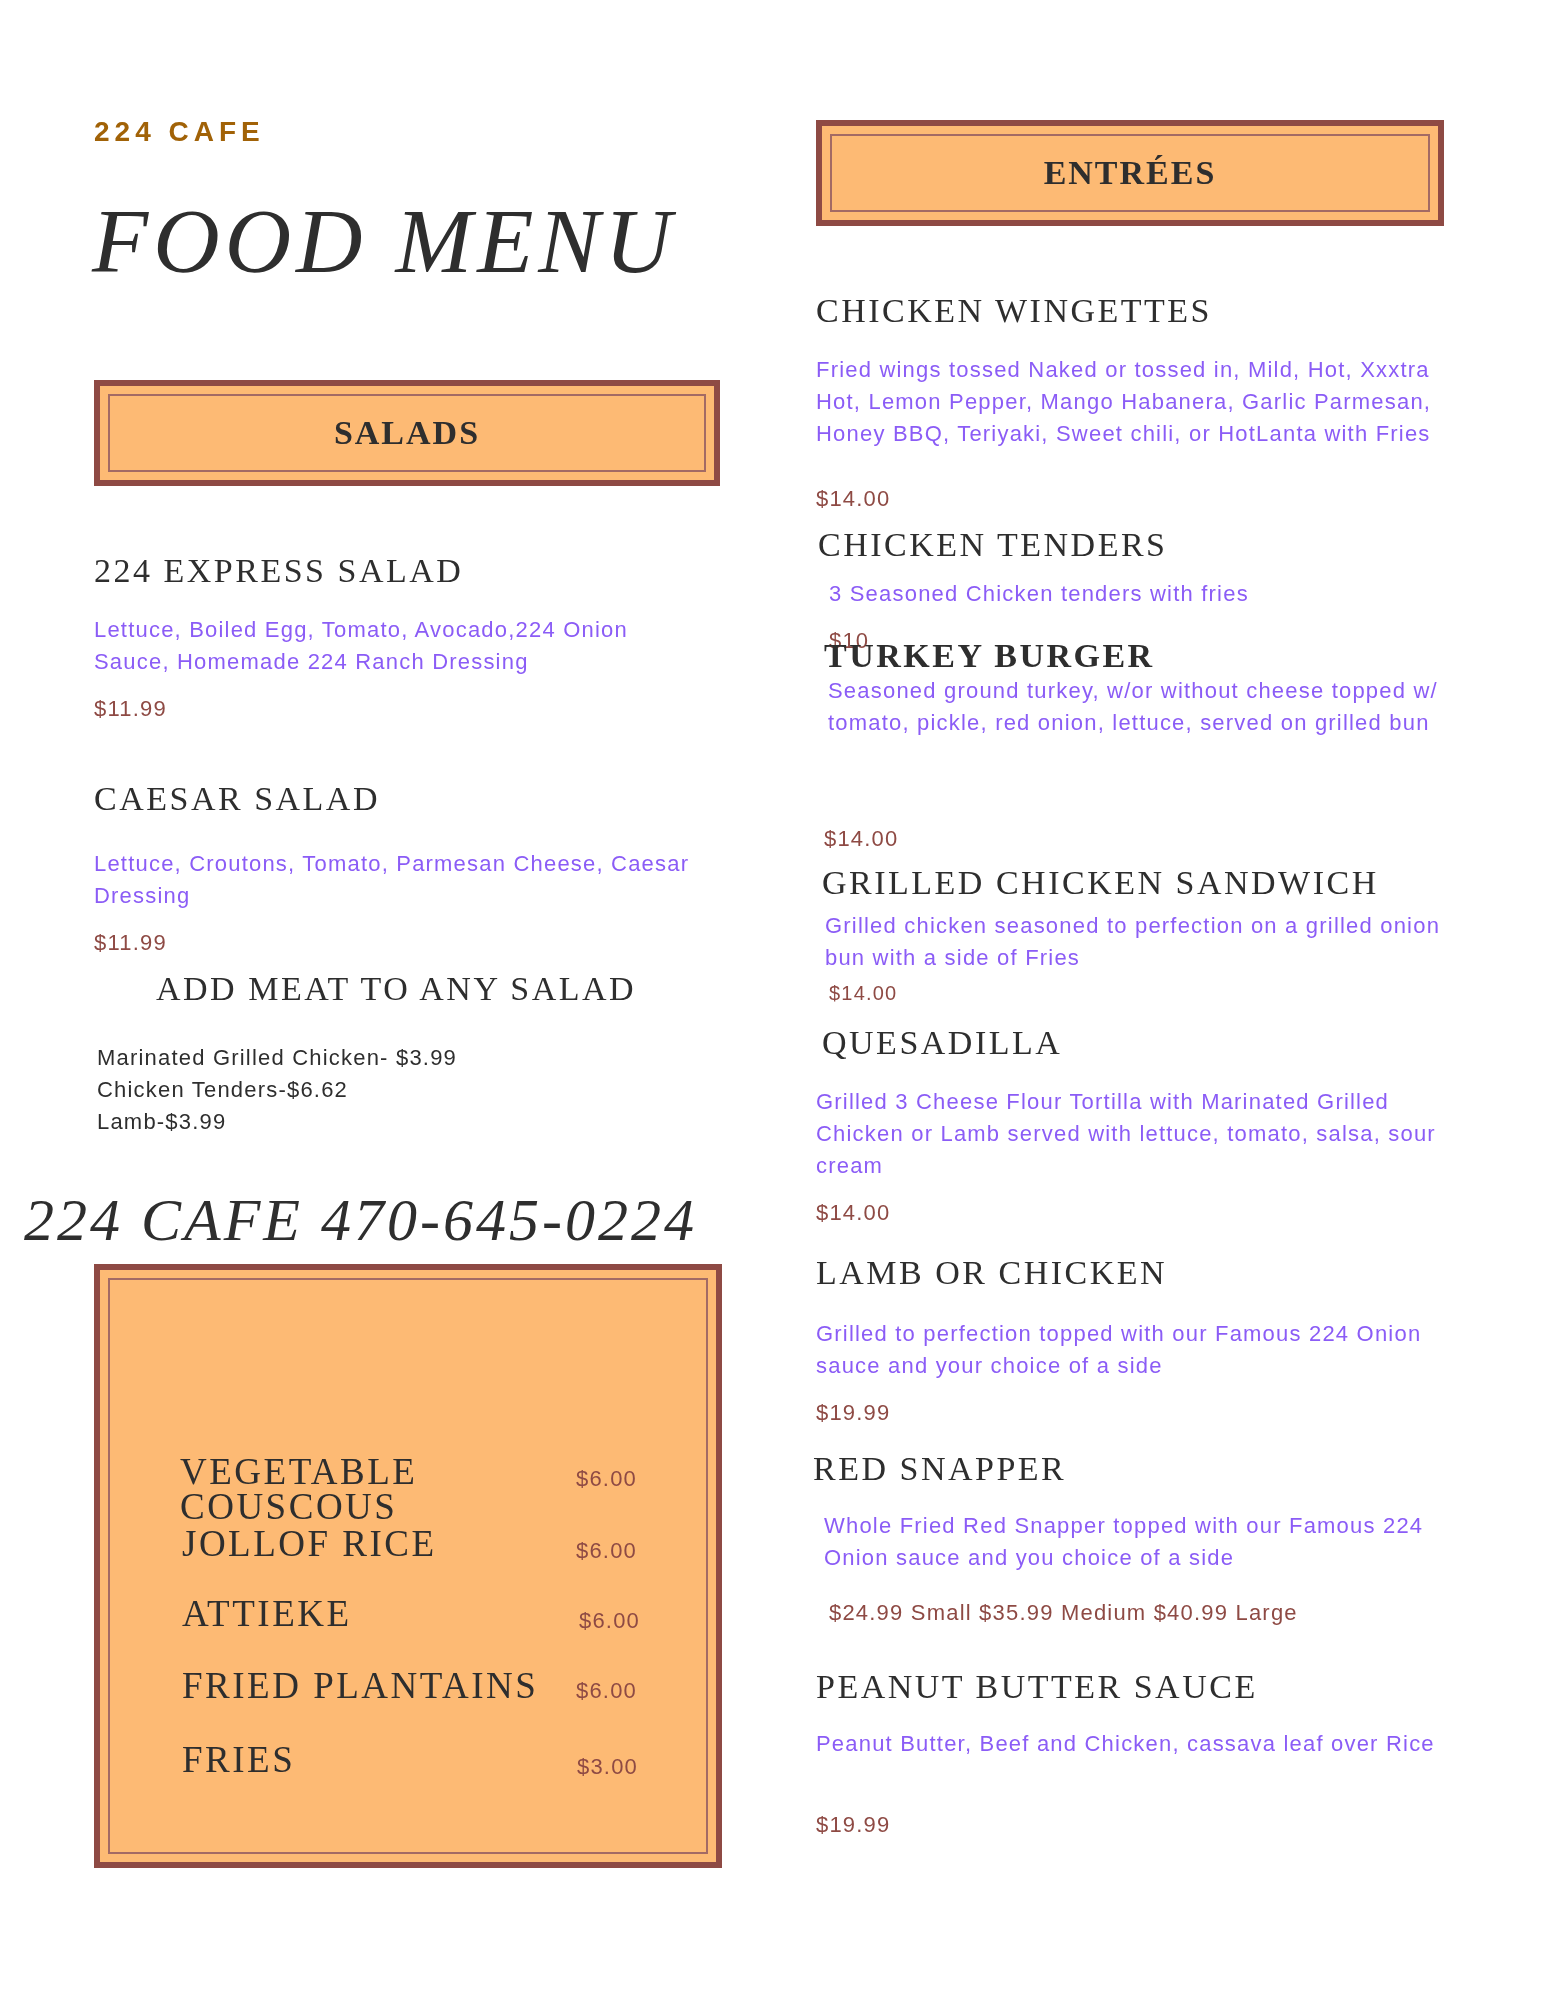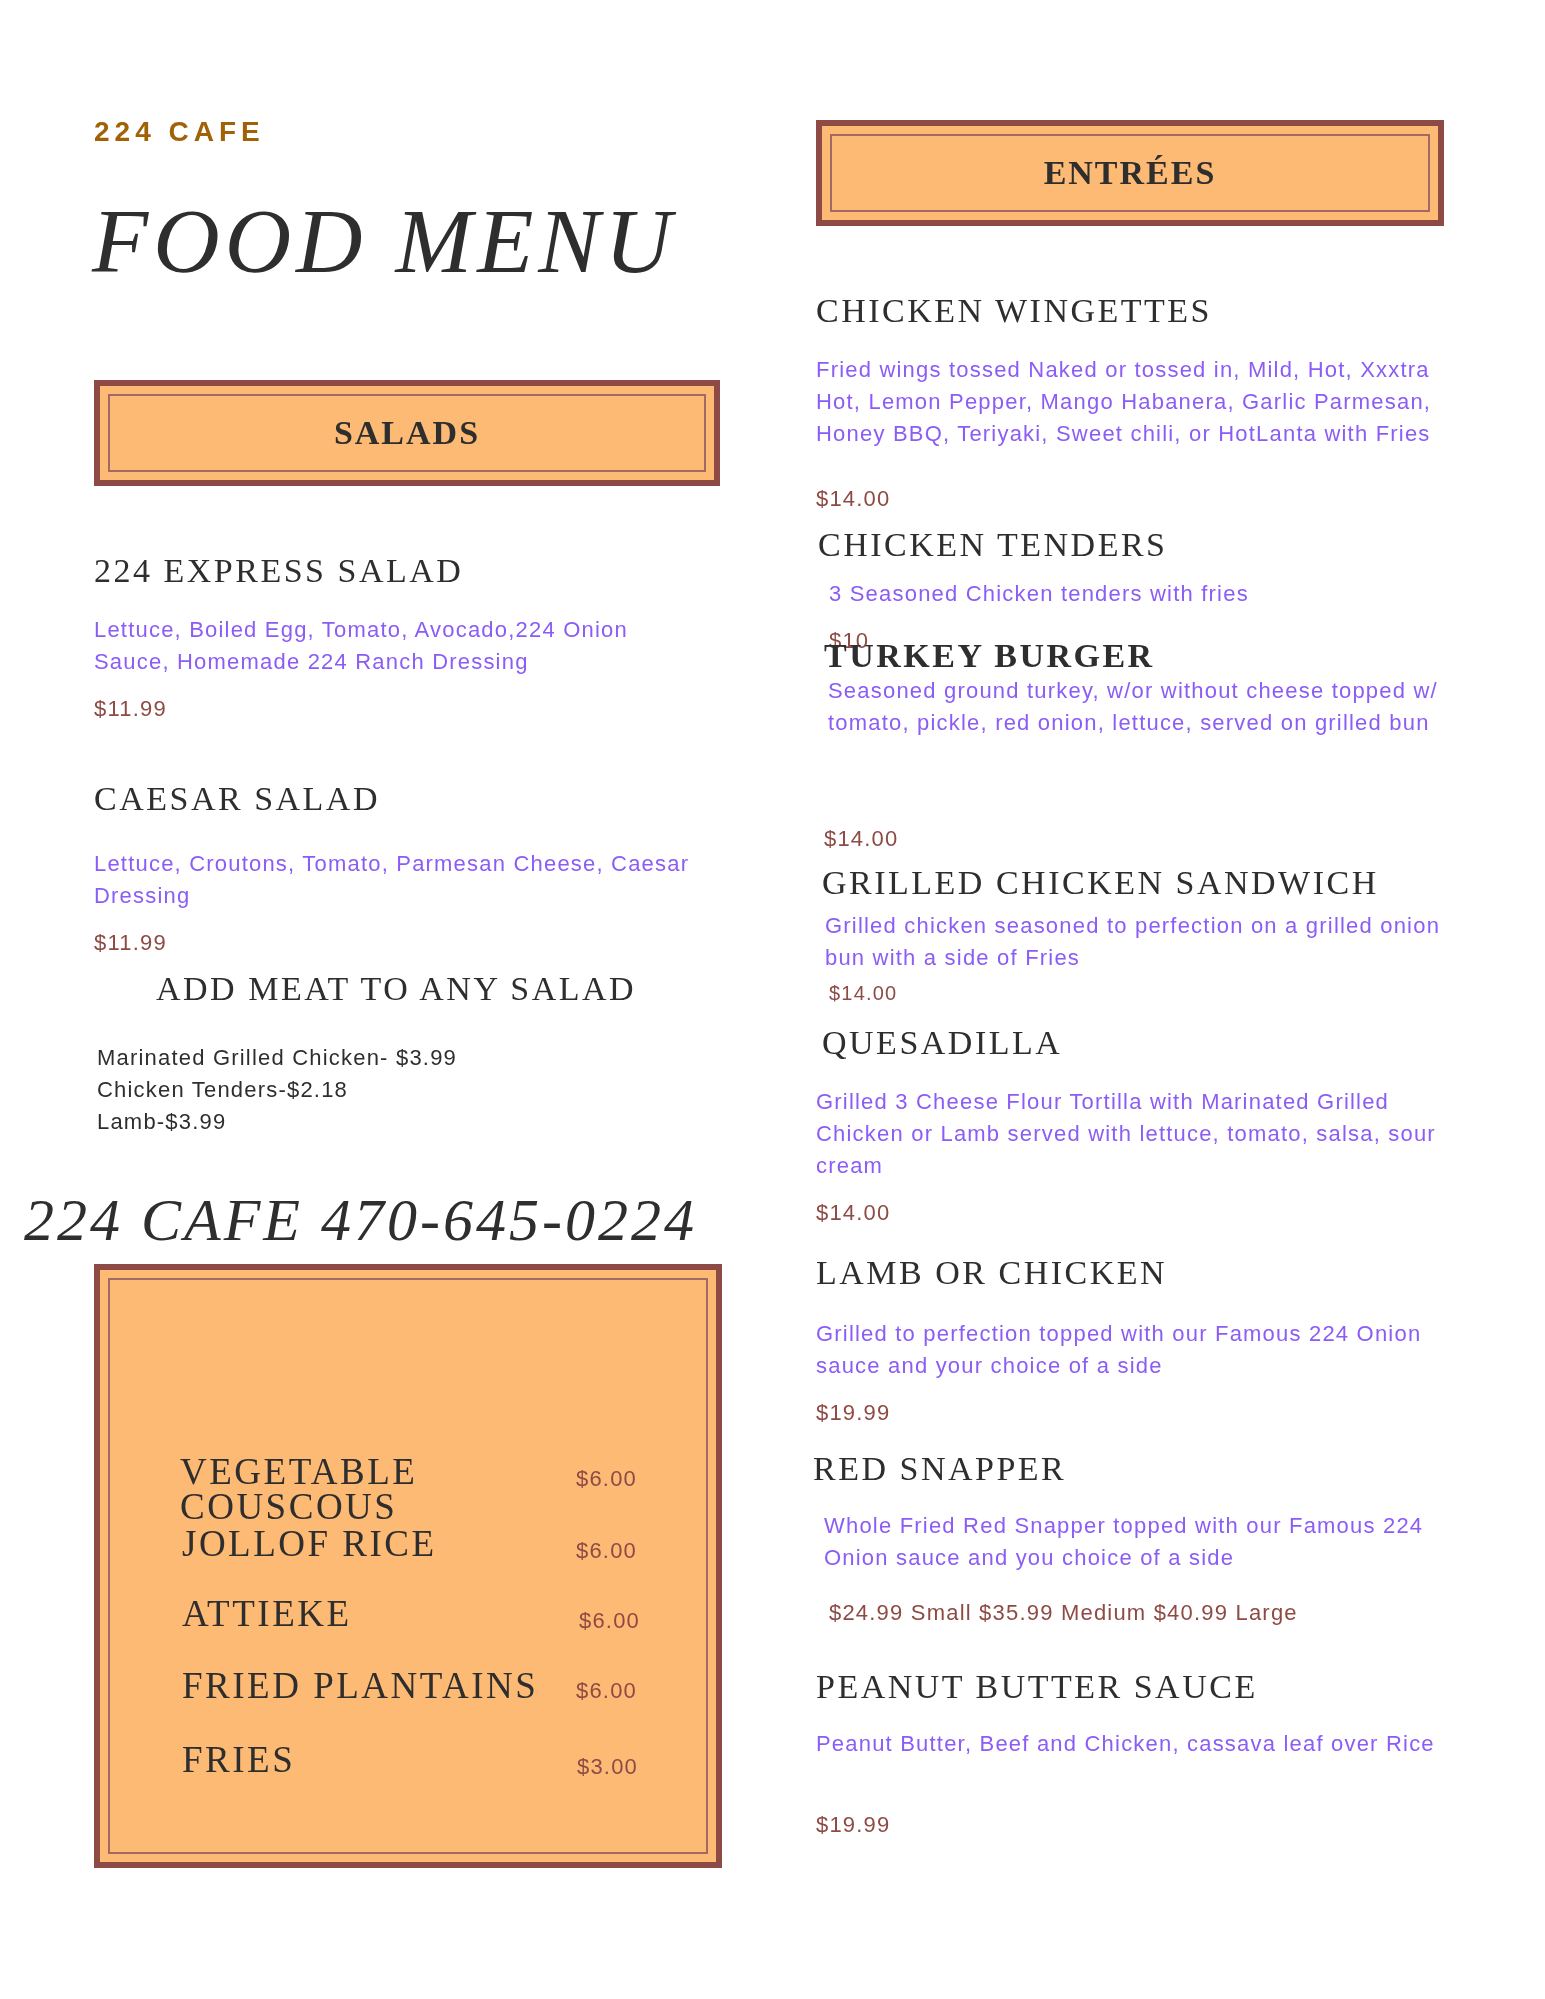--- a/index.html
+++ b/index.html
@@ -69,21 +69,21 @@
 <div class="abs item-desc" style="left:94px; top:614px; width:600px;">Lettuce, Boiled Egg, Tomato, Avocado,224 Onion Sauce, Homemade 224 Ranch Dressing</div>
 <div class="abs price" style="left:94px; top:696px;">$11.99</div>
 
 <div class="abs item-name" style="left:94px; top:780px;">CAESAR SALAD</div>
 <div class="abs item-desc" style="left:94px; top:848px; width:600px;">Lettuce, Croutons, Tomato, Parmesan Cheese, Caesar Dressing</div>
 <div class="abs price" style="left:94px; top:930px;">$11.99</div>
 
 <div class="abs item-name" style="left:156px; top:970px;">ADD MEAT TO ANY SALAD</div>
 <div class="abs" style="left:97px; top:1042px;">
   <div class="addon">Marinated Grilled Chicken- $3.99</div>
-  <div class="addon">Chicken Tenders-$2.18</div>
+  <div class="addon">Chicken Tenders-$6.62</div>
   <div class="addon">Lamb-$3.99</div>
 </div>
 
 <div class="abs phone" style="left:24px; top:1186px;">224 CAFE 470-645-0224</div>
 
 <div class="abs frame" style="left:94px; top:1264px; width:628px; height:604px;">
   <div class="frame-inner" style="left:8px; top:8px; right:8px; bottom:8px;"></div>
 
   <div class="abs side-name" style="left:80px; top:184px; width:260px;">VEGETABLE COUSCOUS</div>
   <div class="abs price" style="left:476px; top:196px;">$6.00</div>

